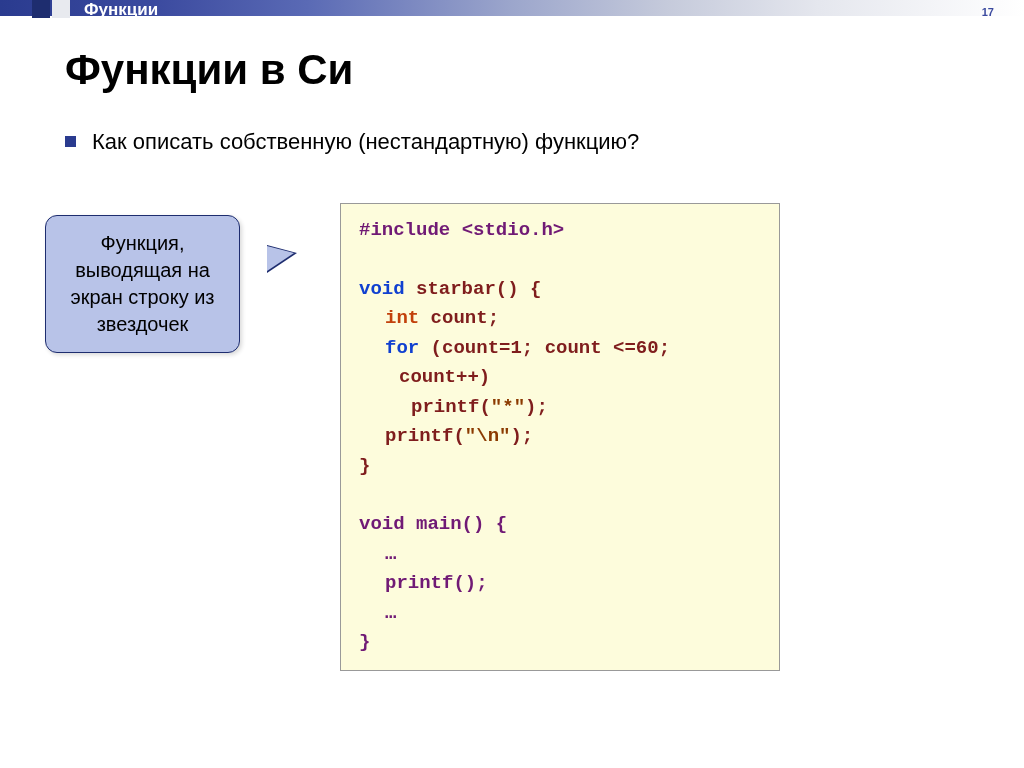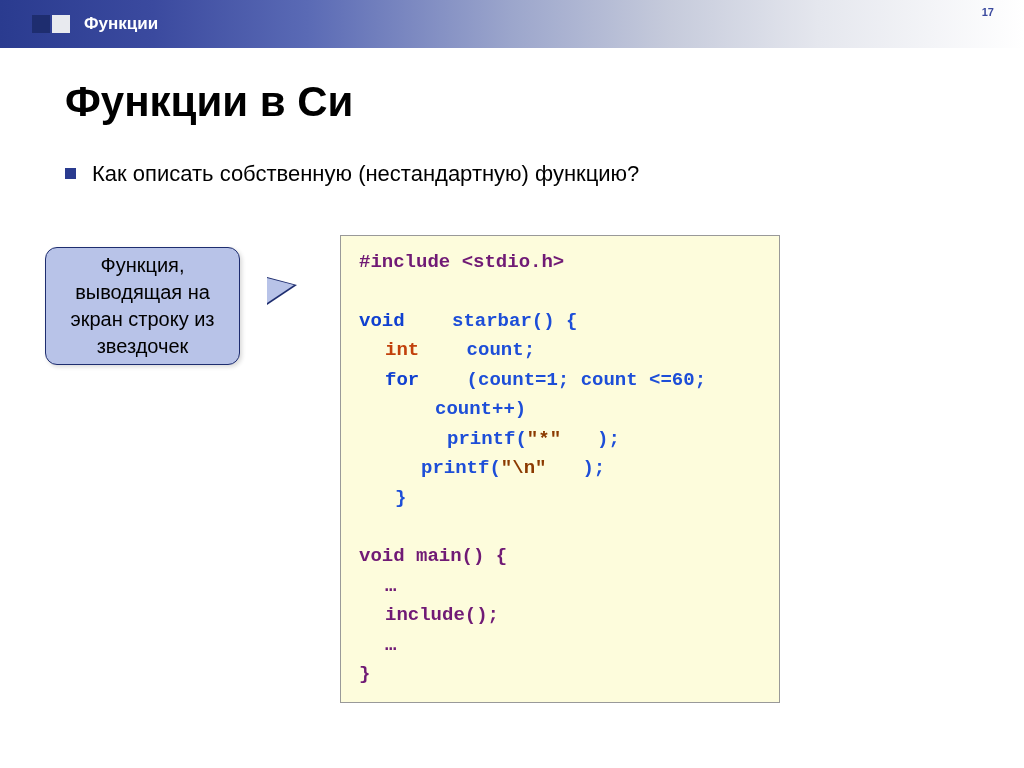--- a/index.html
+++ b/index.html
@@ -5,24 +5,24 @@
     * { margin: 0; padding: 0; box-sizing: border-box; }
     body {
       width: 1024px;
       height: 768px;
       font-family: Arial, sans-serif;
       background: #fff;
       position: relative;
       overflow: hidden;
     }
     .header-bar {
-      height: 48px;
+      height: 16px;
       background: linear-gradient(to right, #2a3b8f 0%, #3b4a9f 15%, #5a6ab5 30%, #9ca6cc 50%, #c5cadb 65%, #e5e7ee 80%, #fff 100%);
       display: flex;
-      align-items: center;
+      align-items: flex-start;
       position: relative;
     }
     .header-blocks {
       display: flex;
       gap: 2px;
       margin-left: 32px;
     }
     .block-dark {
       width: 18px;
       height: 18px;
@@ -75,21 +75,21 @@
     }
     .layout-row {
       display: flex;
       align-items: flex-start;
       position: relative;
     }
     .callout {
       background: #b8c3e8;
       border: 1.5px solid #1e2d6f;
       border-radius: 12px;
-      padding: 4px 16px;
+      padding: 14px 16px;
       width: 195px;
       text-align: center;
       font-size: 20px;
       line-height: 1.35;
       color: #000;
       position: relative;
       top: 12px;
       left: -20px;
       box-shadow: 2px 2px 4px rgba(0,0,0,0.15);
     }
@@ -129,21 +129,21 @@
       width: 440px;
       margin-left: 80px;
       font-family: 'Courier New', monospace;
       font-size: 19px;
       line-height: 1.55;
       font-weight: bold;
     }
     .code-gray { color: #701a75; }
     .code-blue { color: #1040d0; }
     .code-teal { color: #c2410c; }
-    .code-black { color: #1d4ed8; padding-left: 36px; }
+    .code-black { color: #7f1d1d; }
     .code-brown { color: #8b3a00; }
     .code-indent1 { padding-left: 26px; }
     .code-indent2 { padding-left: 52px; }
     .code-indent3 { padding-left: 40px; }
   </style>
 </head>
 <body>
 
 <div class="header-bar">
   <div class="header-blocks">
@@ -174,18 +174,18 @@
       <div><span class="code-blue">void</span><span class="code-black"> starbar() {</span></div>
       <div class="code-indent1"><span class="code-teal">int</span><span class="code-black"> count;</span></div>
       <div class="code-indent1"><span class="code-blue">for</span><span class="code-black"> (count=1; count &lt;=60;</span></div>
       <div class="code-indent3"><span class="code-black">count++)</span></div>
       <div class="code-indent2"><span class="code-black">printf(</span><span class="code-brown">"*"</span><span class="code-black">);</span></div>
       <div class="code-indent1"><span class="code-black">printf(</span><span class="code-brown">"\n"</span><span class="code-black">);</span></div>
       <div><span class="code-black">}</span></div>
       <div>&nbsp;</div>
       <div><span class="code-gray">void main() {</span></div>
       <div class="code-indent1"><span class="code-gray">…</span></div>
-      <div class="code-indent1"><span class="code-gray">include();</span></div>
+      <div class="code-indent1"><span class="code-gray">printf();</span></div>
       <div class="code-indent1"><span class="code-gray">…</span></div>
       <div><span class="code-gray">}</span></div>
     </div>
   </div>
 </div>
 
 </body></html>

